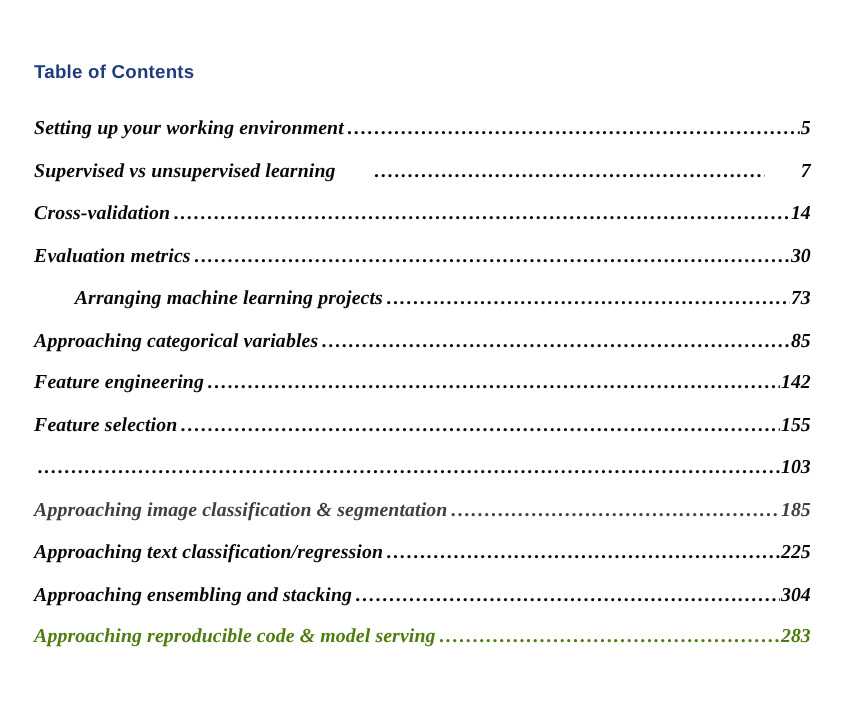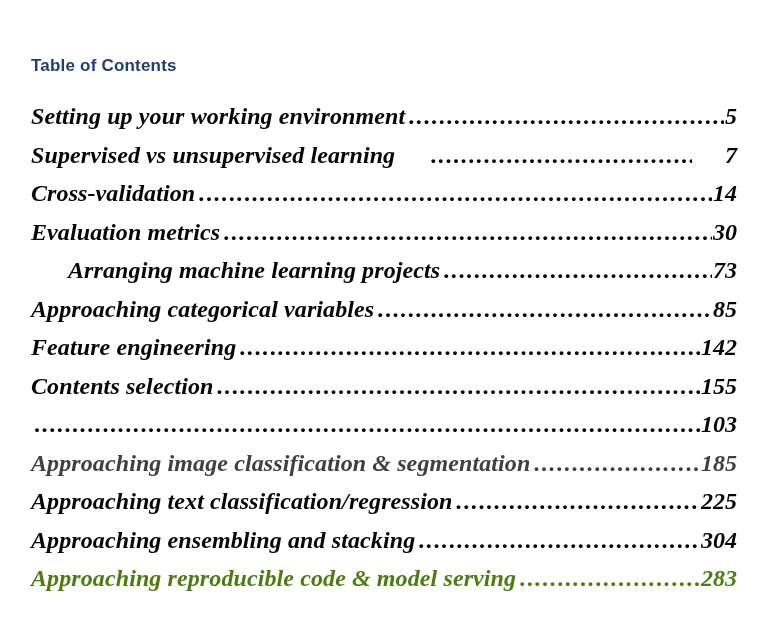--- a/index.html
+++ b/index.html
@@ -36,21 +36,21 @@
     top: 97px;
     margin: 0;
     padding: 0;
     list-style: none;
   }
   .toc-row {
     display: flex;
     align-items: baseline;
     line-height: 38.5px;
     height: 38.5px;
-    font-size: 24px;
+    font-size: 18px;
     font-weight: 700;
     font-style: italic;
     color: #070707;
     white-space: nowrap;
   }
   .toc-title {
     flex: 0 0 auto;
     letter-spacing: 0.1px;
   }
   .toc-leader {
@@ -101,21 +101,21 @@
     <span class="toc-title">Approaching categorical variables</span>
     <span class="toc-leader">................................................................................................................................................................</span>
     <span class="toc-page">85</span>
   </li>
       <li class="toc-row" style="color: rgb(7, 7, 7);">
     <span class="toc-title">Feature engineering</span>
     <span class="toc-leader">................................................................................................................................................................</span>
     <span class="toc-page">142</span>
   </li>
       <li class="toc-row" style="color: rgb(7, 7, 7);">
-    <span class="toc-title">Contents selection</span>
+    <span class="toc-title">Feature selection</span>
     <span class="toc-leader">................................................................................................................................................................</span>
     <span class="toc-page">155</span>
   </li>
       <li class="toc-row" style="color: rgb(7, 7, 7);">
     <span class="toc-leader">................................................................................................................................................................</span>
     <span class="toc-page">103</span>
   </li>
       <li class="toc-row" style="color: #404040;">
     <span class="toc-title">Approaching image classification &amp; segmentation</span>
     <span class="toc-leader">................................................................................................................................................................</span>

